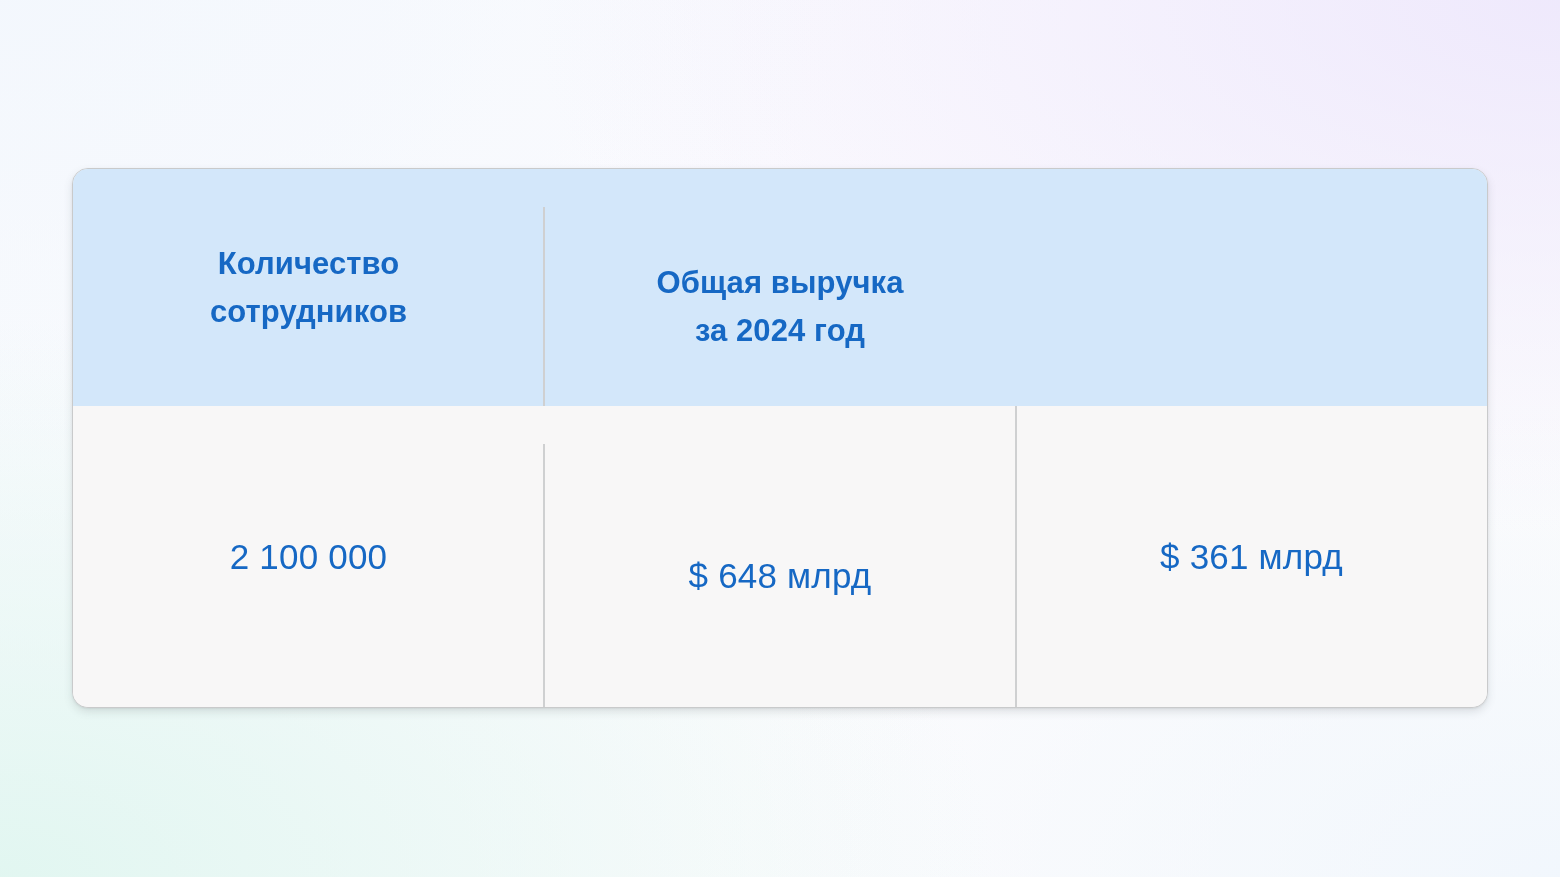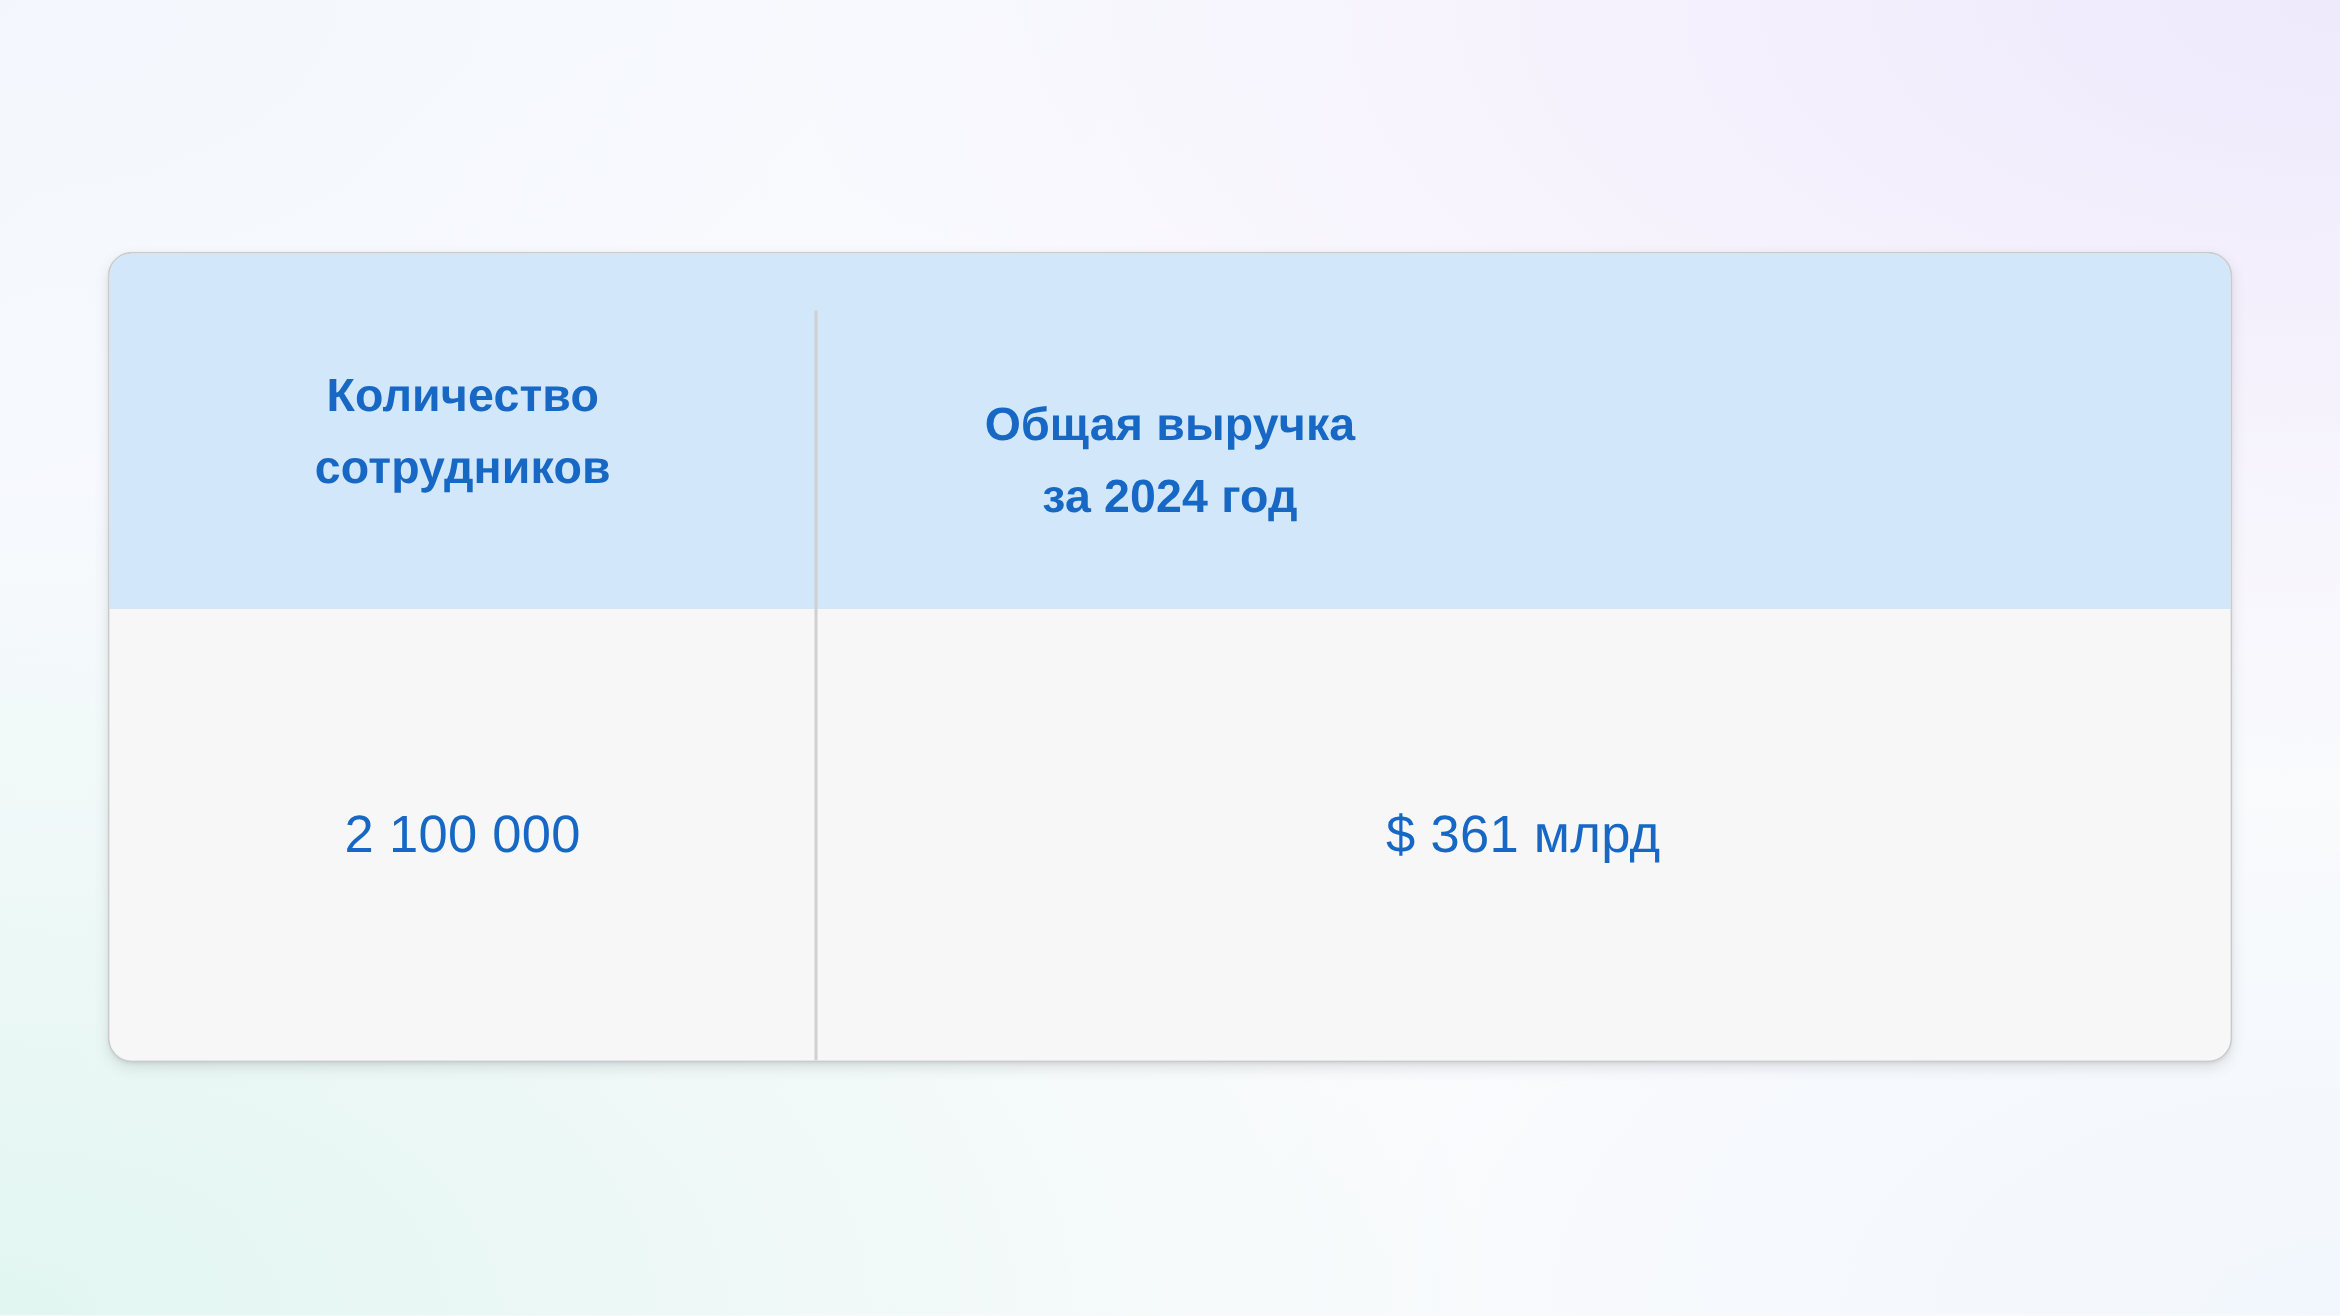--- a/index.html
+++ b/index.html
@@ -124,18 +124,21 @@
     <div class="cell header-cell col-1">
       <span class="header-label">Общая выручка
 за 2024 год</span>
     </div>
   </div>
 
   <div class="table-row" id="body-row">
     <div class="cell body-cell col-0">
       <span class="body-value">2 100 000</span>
     </div>
+    <div class="cell body-cell col-1">
+      <span class="body-value">$ 648 млрд</span>
+    </div>
     <div class="cell body-cell col-2">
       <span class="body-value">$ 361 млрд</span>
     </div>
   </div>
 
 </div>
 
 </body></html>

